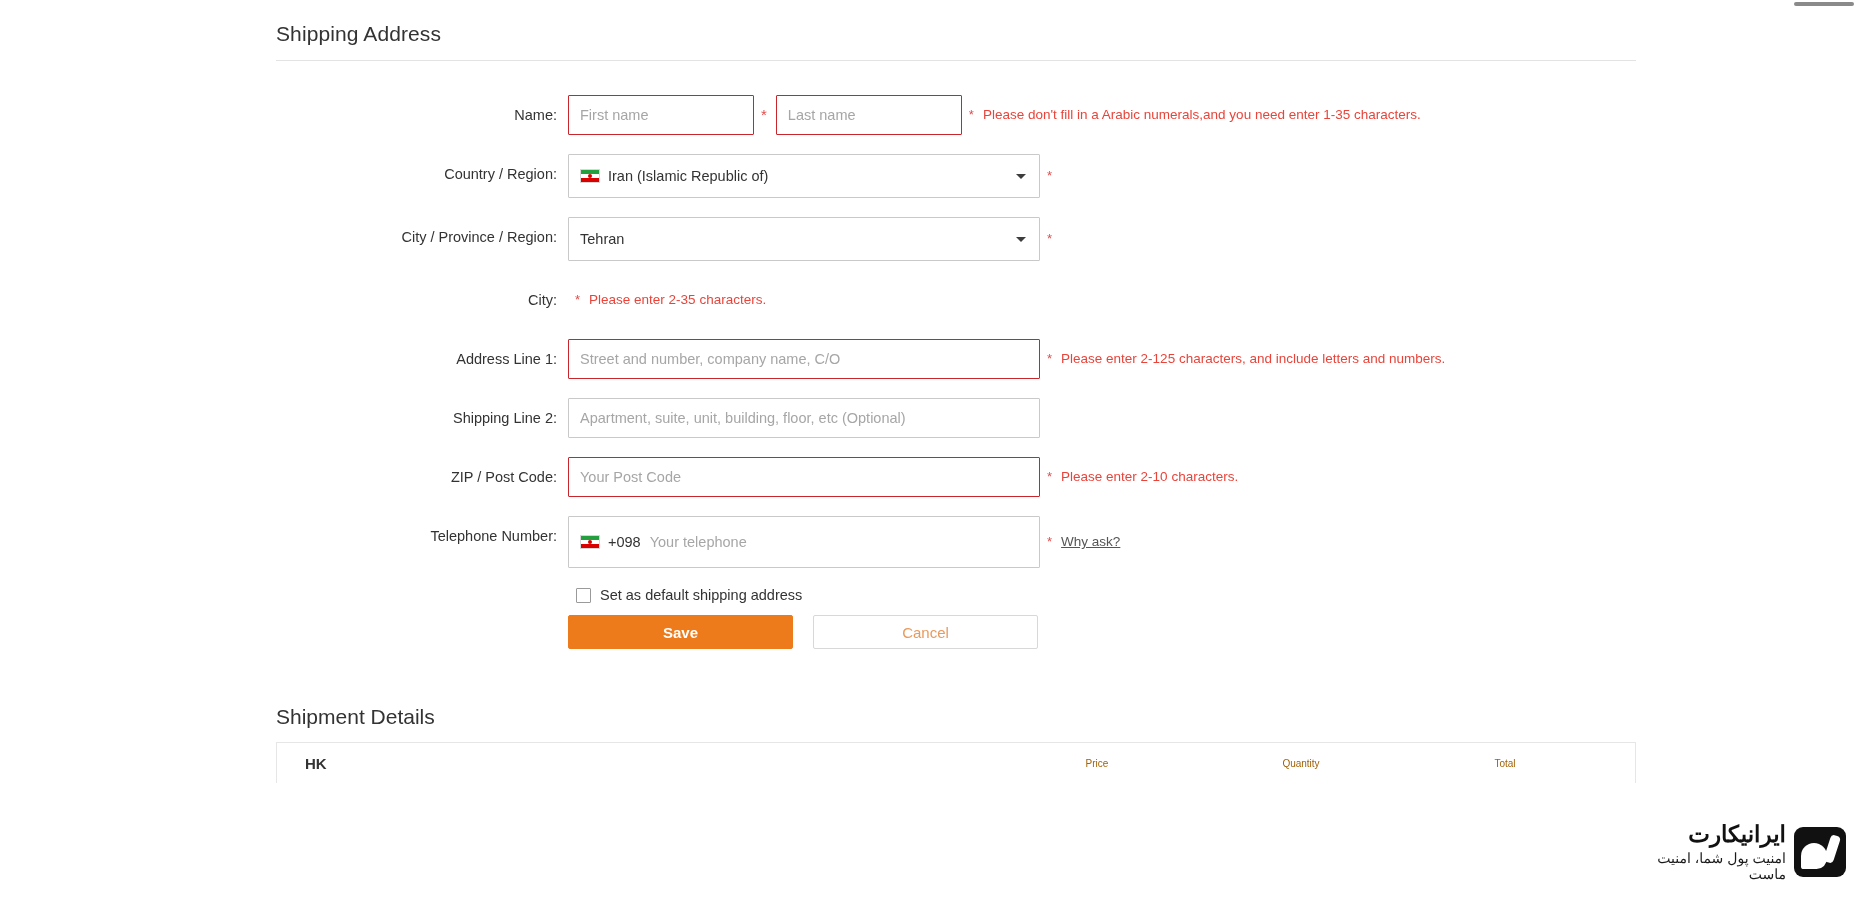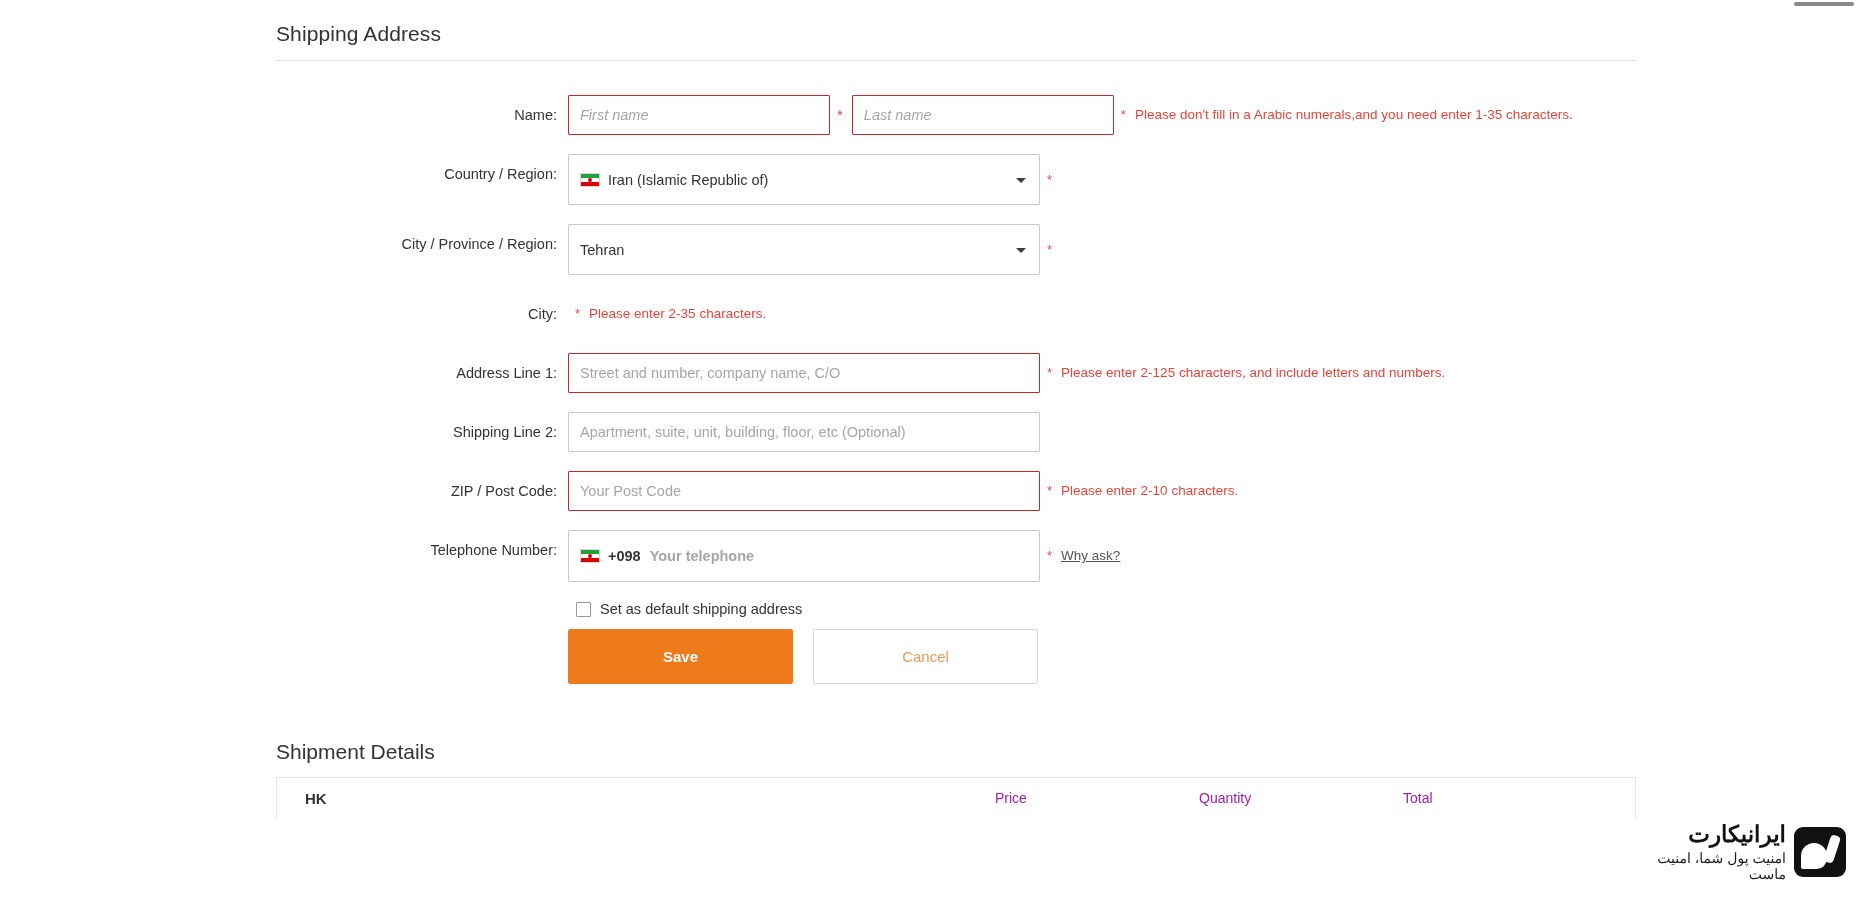--- a/index.html
+++ b/index.html
@@ -77,42 +77,42 @@
     font-size: 14.5px;
     color: #333;
     padding: 0 11px;
     outline: none;
     font-family: "Liberation Sans", sans-serif;
     border-radius: 1px;
   }
   .inp::placeholder { color: #a6a6a6; }
   .inp.err { border-color: #c9252d; }
 
-  .w-half { width: 262px; font-style: italic; }
+  .w-half { width: 186px; }
   .w-full { width: 472px; }
 
   .req {
     color: #e24c4c;
     font-size: 15px;
     margin: 0 9px 0 7px;
     line-height: 40px;
   }
   .req.sm { font-size: 13px; }
 
   .hint {
     color: #e8443a;
     font-size: 13.5px;
     line-height: 40px;
     white-space: nowrap;
   }
 
   
   .sel {
     width: 472px;
-    height: 51px;
+    height: 44px;
     border: 1px solid #c9c9c9;
     background: #fff;
     display: flex;
     align-items: center;
     padding: 0 11px;
     position: relative;
     cursor: pointer;
     border-radius: 1px;
   }
   .sel .txt {
@@ -159,21 +159,20 @@
   
   .phone {
     width: 472px;
     height: 52px;
     border: 1px solid #c9c9c9;
     display: flex;
     align-items: center;
     padding: 0 11px;
     background: #fff;
     border-radius: 1px;
-    font-weight: bold;
   }
   .phone .code { font-size: 14.5px; color: #333; margin-right: 9px; }
   .phone .ph { font-size: 14.5px; color: #a6a6a6; }
 
   .whyask {
     font-size: 13.5px;
     color: #555;
     text-decoration: underline;
     line-height: 40px;
     cursor: pointer;
@@ -200,21 +199,21 @@
   .cblabel { font-size: 14.5px; color: #333; cursor: pointer; }
 
   
   .btnrow {
     display: flex;
     margin-left: 292px;
     margin-top: 12px;
     gap: 20px;
   }
   .btn {
-    height: 55px;
+    height: 34px;
     width: 225px;
     font-size: 15px;
     font-family: "Liberation Sans", sans-serif;
     cursor: pointer;
     border-radius: 2px;
     display: flex;
     align-items: center;
     justify-content: center;
   }
   .btn-save {
@@ -252,23 +251,23 @@
   }
   .th-name {
     flex: none;
     width: 690px;
     font-size: 15px;
     color: #333;
     font-weight: bold;
   }
   .th {
     flex: 1;
-    text-align: left;
-    font-size: 14px;
-    color: #a21caf;
+    text-align: center;
+    font-size: 10px;
+    color: #a16207;
   }
 
   
   .logo {
     position: absolute;
     right: 24px;
     bottom: 20px;
     width: 190px;
     height: 62px;
     display: flex;

